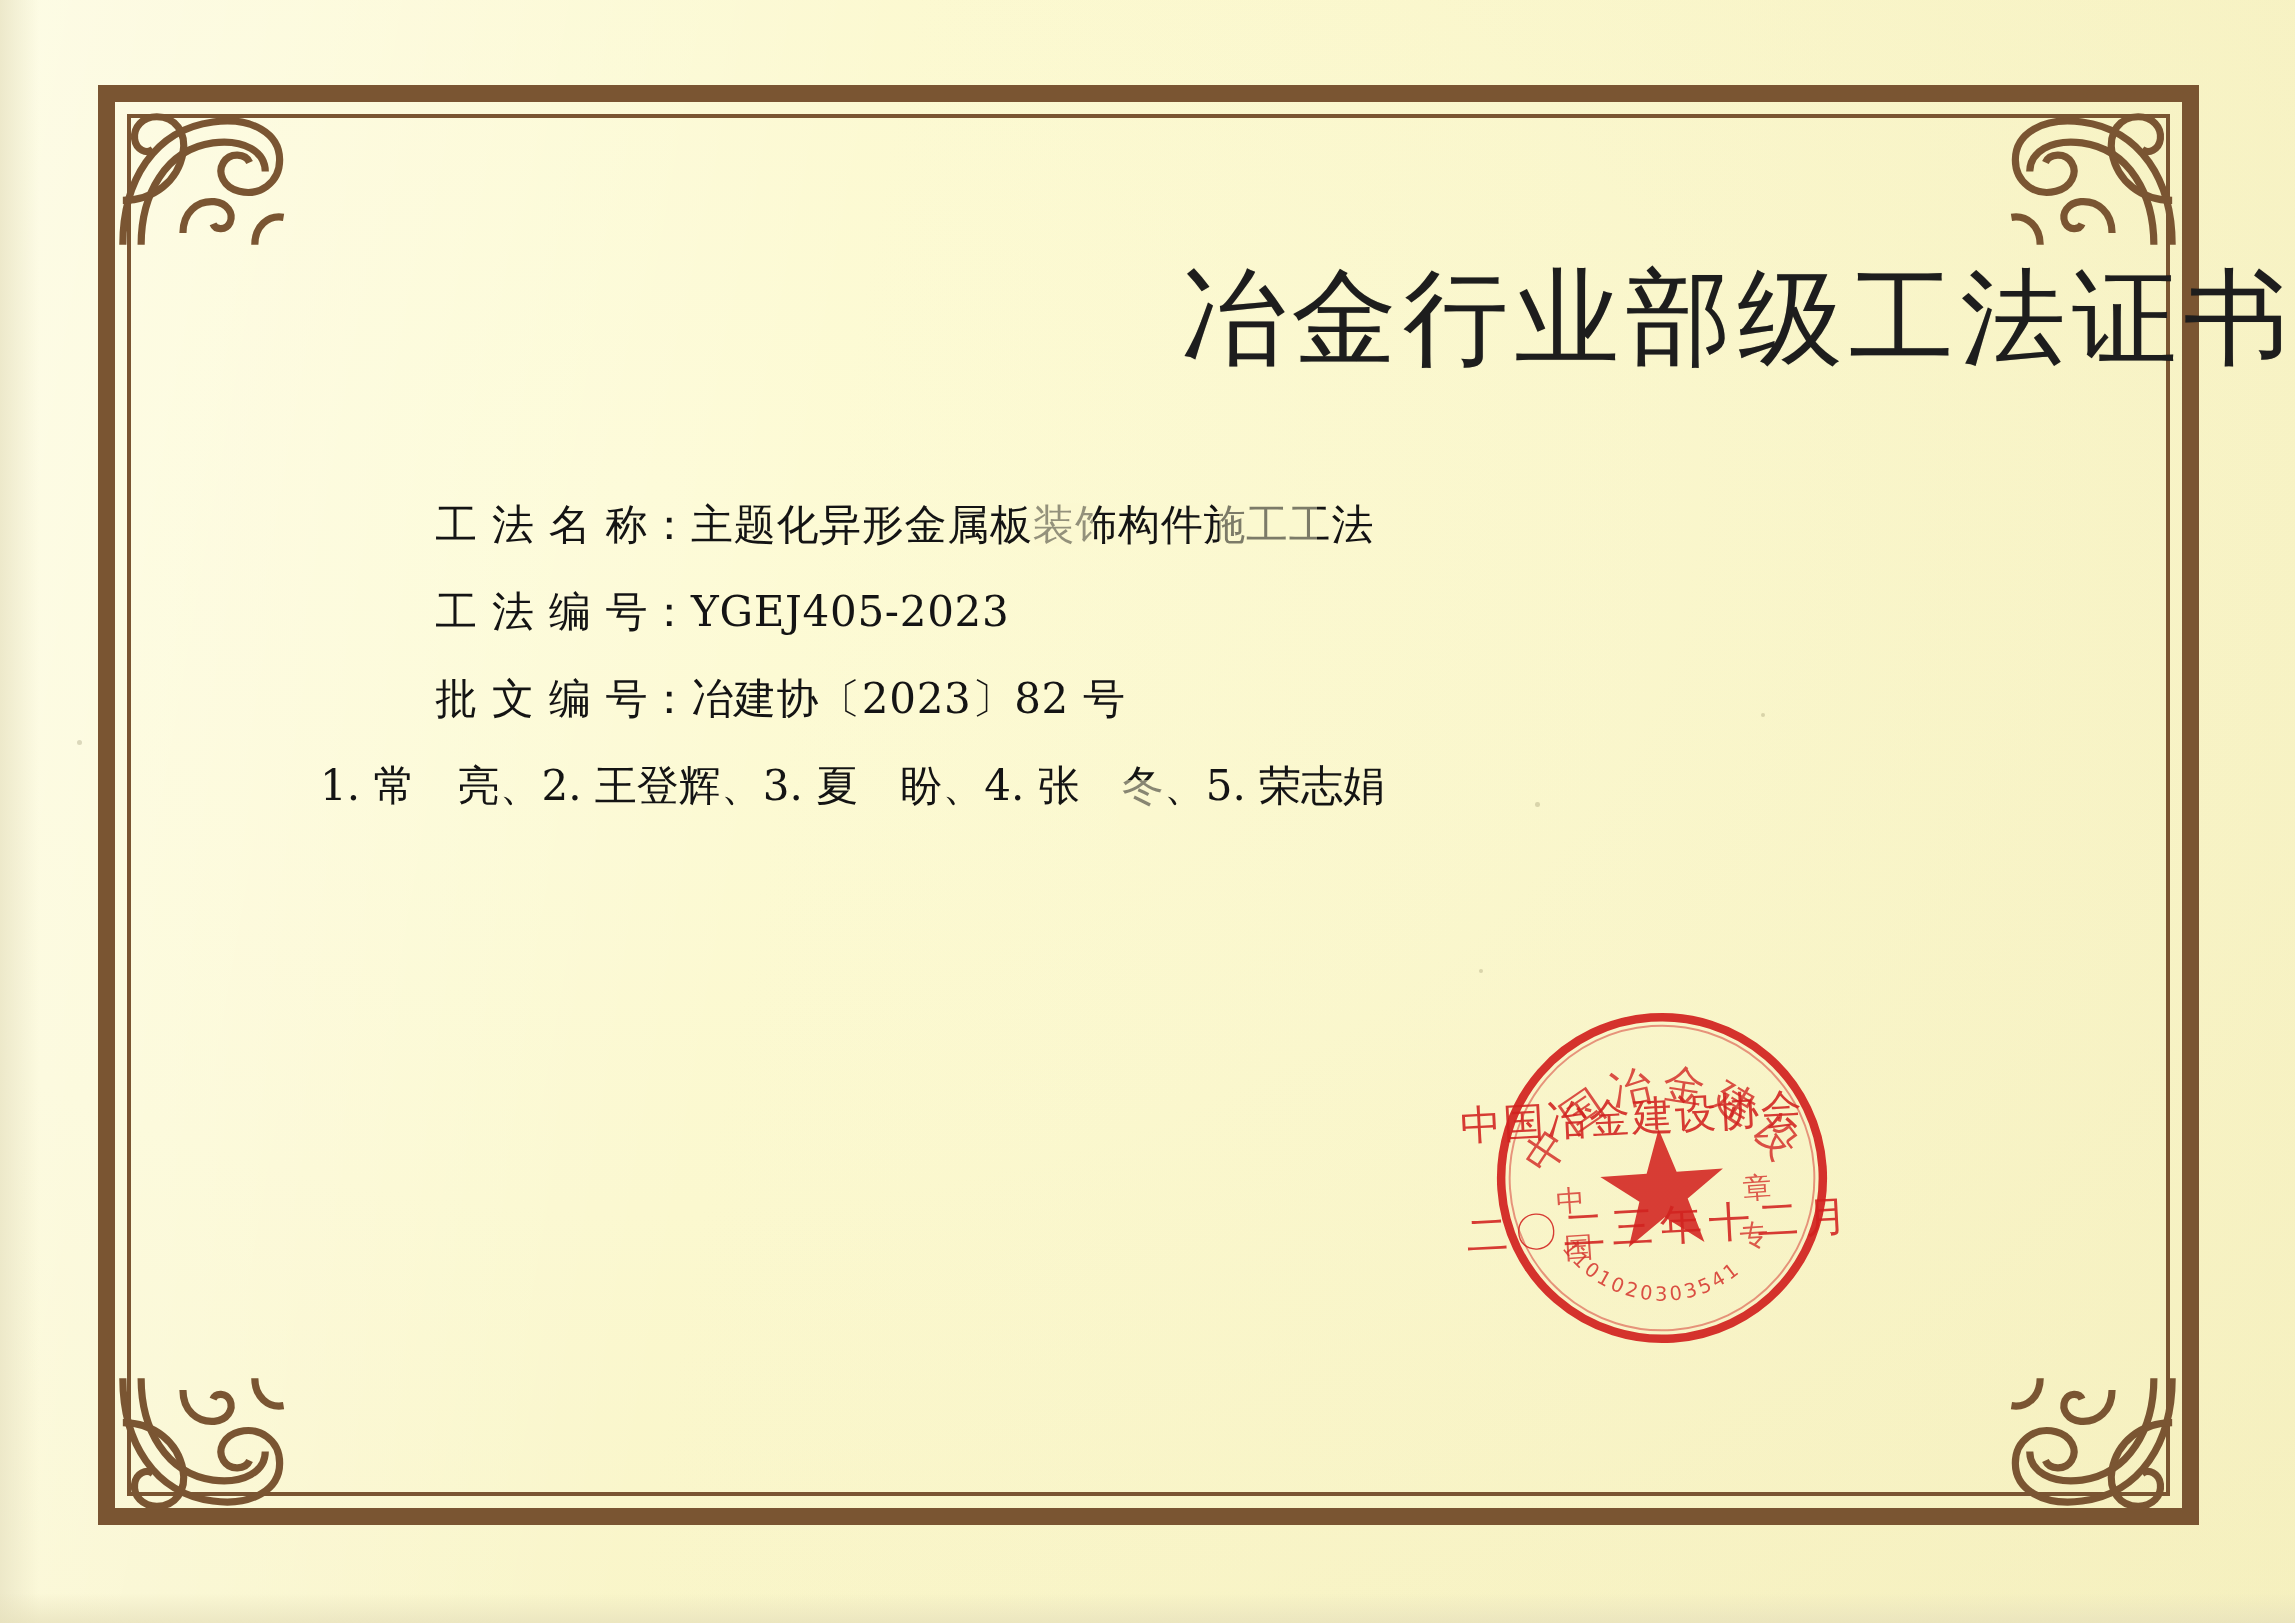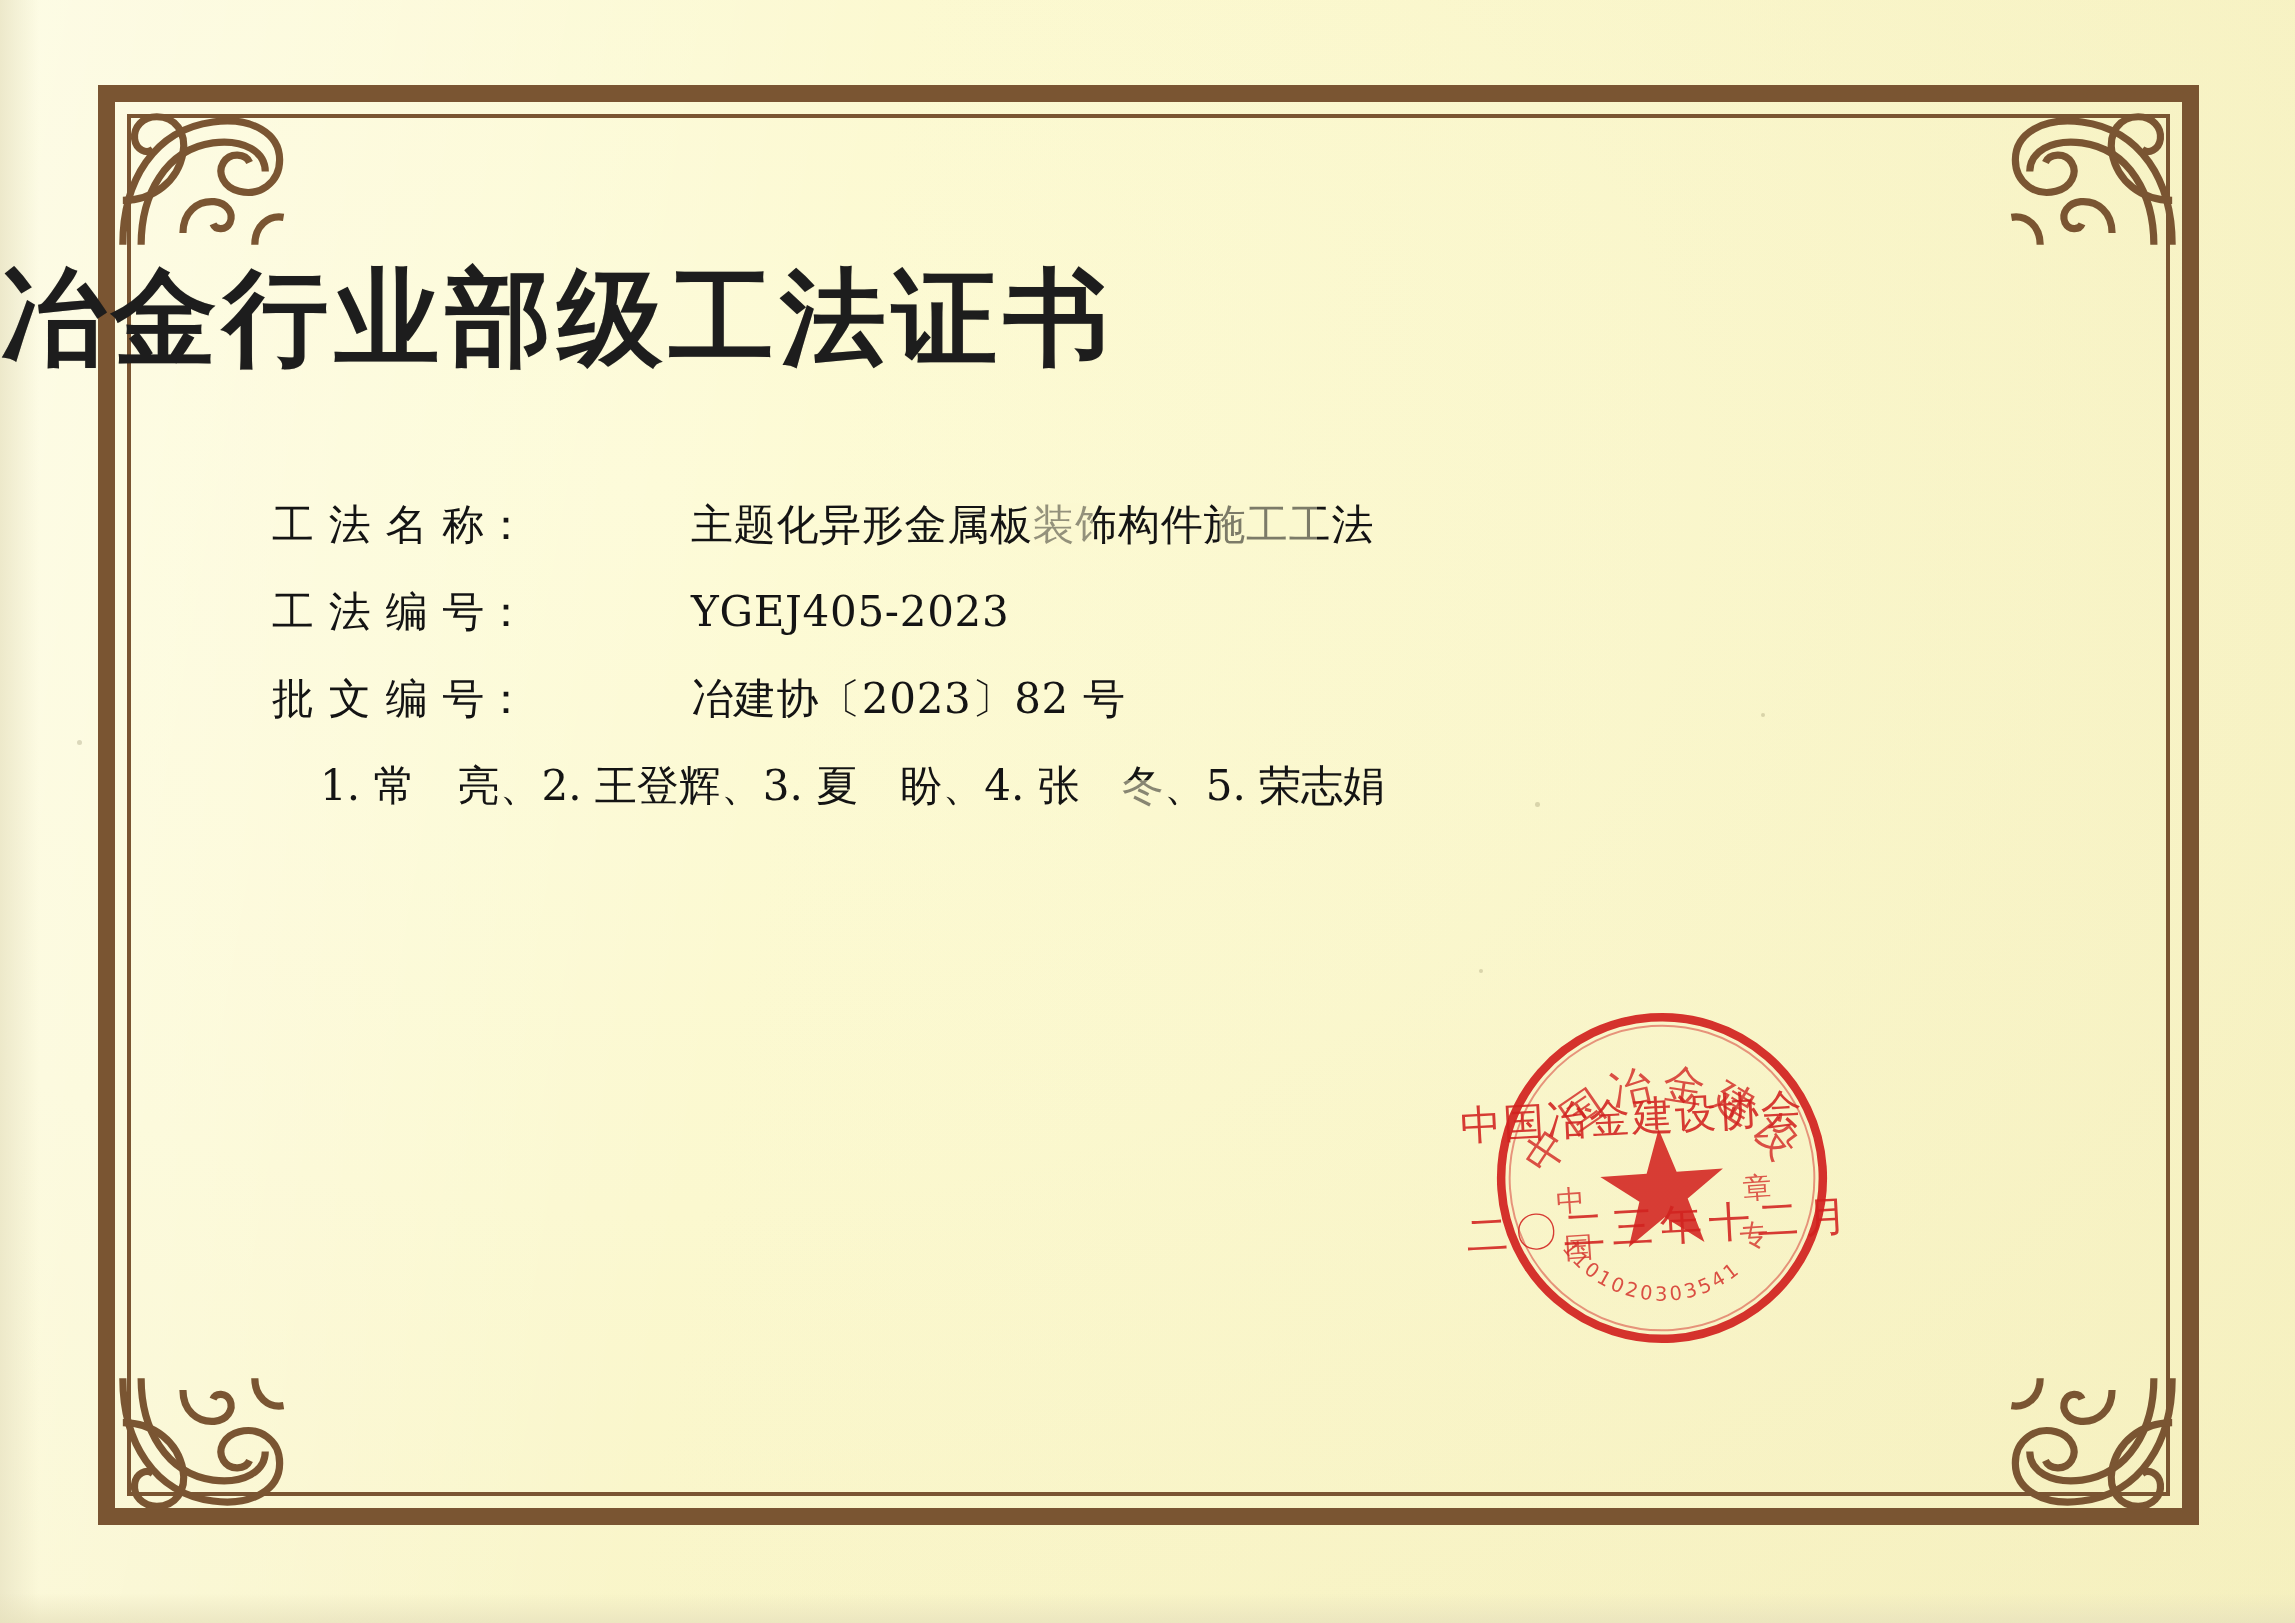--- a/index.html
+++ b/index.html
@@ -67,35 +67,36 @@
   .corner-tl { left: 115px;  top: 102px; }
   .corner-tr { right: 115px; top: 102px; transform: scaleX(-1); }
   .corner-bl { left: 115px;  bottom: 102px; transform: scaleY(-1); }
   .corner-br { right: 115px; bottom: 102px; transform: scale(-1,-1); }
 
   
   .title {
     position: absolute;
     left: 0; right: 0;
     top: 249px;
-    text-align: left;
-    font-family: "DejaVu Serif", "Liberation Serif", serif;
-    font-weight: bold;
+    text-align: right;
+    font-family: "DejaVu Serif", "Liberation Serif", serif;
+    font-weight: normal;
     font-size: 105px;
     letter-spacing: 6.5px;
     color: #1d1d1d;
     text-shadow: 0 0 0.7px rgba(0,0,0,.35);
   }
 
   
   .fields {
     position: absolute;
     left: 272px;
     top: 497px;
     width: 1767px;
+    text-align: right;
   }
   .field-row {
     display: flex;
     align-items: baseline;
     margin-bottom: 31px;
     font-size: 42px;
     color: #141414;
     white-space: nowrap;
   }
   .field-label {

